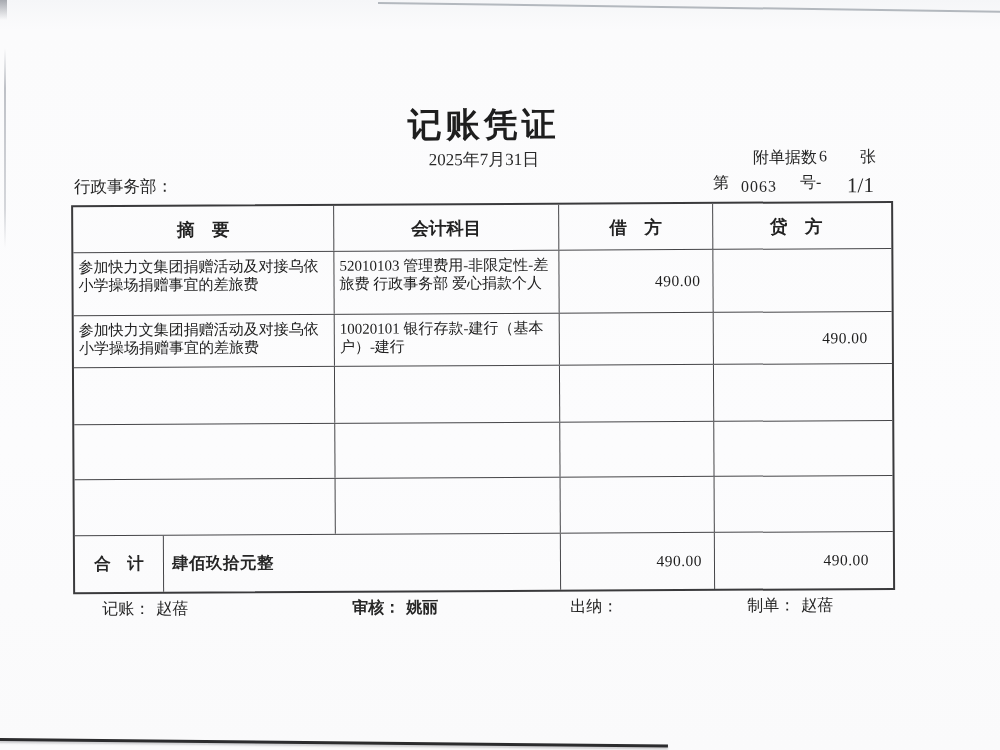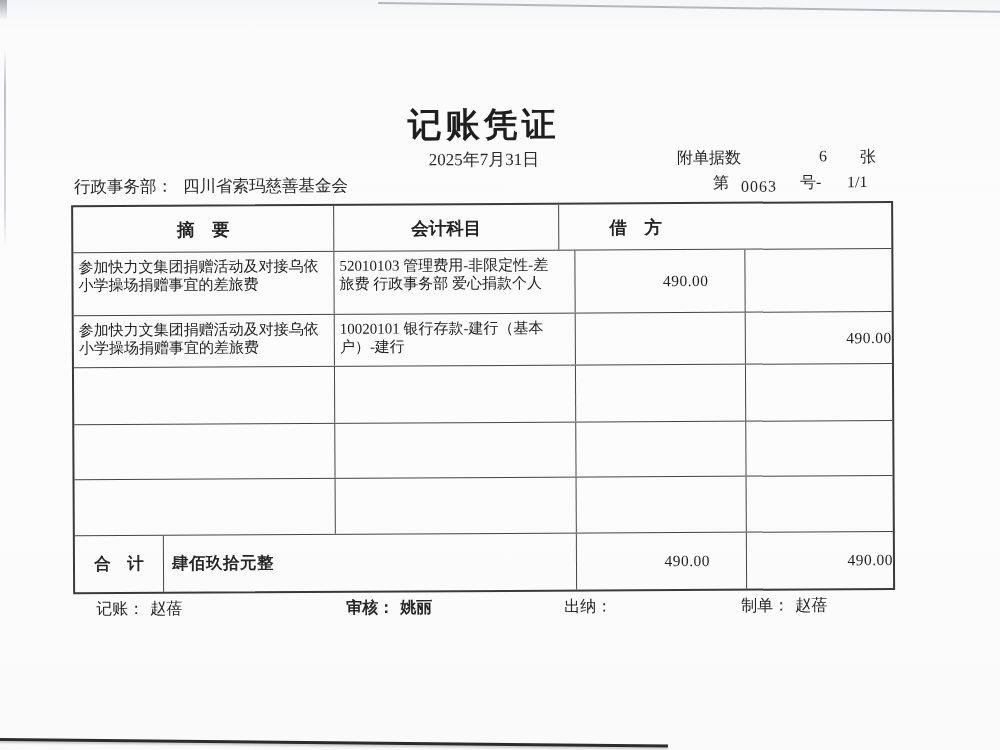--- a/index.html
+++ b/index.html
@@ -46,27 +46,27 @@
     position: absolute; left: 335px; top: 102px; width: 300px;
     text-align: center;
     font-size: 34px; font-weight: 700; letter-spacing: 4px;
     color: #1e1e1e;
   }
   .doc-date {
     position: absolute; left: 335px; top: 148px; width: 300px;
     text-align: center; font-size: 17px; color: #2a2a2a;
   }
 
-  .attach-label   { position: absolute; left: 678px; top: 149px; font-size: 16px; }
+  .attach-label   { position: absolute; left: 754px; top: 149px; font-size: 16px; }
   .attach-count   { position: absolute; left: 820px; top: 149px; font-size: 16px; }
   .attach-unit    { position: absolute; left: 861px; top: 149px; font-size: 16px; }
   .no-prefix      { position: absolute; left: 714px; top: 174px; font-size: 16px; }
   .no-number      { position: absolute; left: 742px; top: 179px; font-size: 16px; letter-spacing: 1px; }
   .no-suffix      { position: absolute; left: 801px; top: 174px; font-size: 16px; }
-  .no-page        { position: absolute; left: 848px; top: 175px; font-size: 16px; }
+  .no-page        { position: absolute; left: 848px; top: 175px; font-size: 21px; }
 
   .unit-row { position: absolute; left: 75px; top: 174px; font-size: 16.5px; display: flex; }
   .unit-row .unit-value { margin-left: 10px; }
 
   
   .vtable {
     position: absolute; left: 72px; top: 203px; width: 822px;
     border: 2px solid #3a3a3c;
     background: transparent;
   }
@@ -91,39 +91,38 @@
   .vrow.r5 { height: 56px; }
   .vrow.total { height: 57px; }
 
   .cell-text {
     font-size: 15px; line-height: 18px; color: #222;
     padding: 5px 5px 2px 5px;
     word-break: break-all;
   }
   .amount-cell {
     display: flex; align-items: center; justify-content: flex-end;
-    font-size: 15.5px; color: #1f1f1f; padding-right: 20px;
+    font-size: 15.5px; color: #1f1f1f; padding-right: 12px;
     letter-spacing: 0.5px;
-    margin-left: 16px;
   }
 
   .t-label {
     width: 88px;
     display: flex; align-items: center; justify-content: center;
     font-size: 16.5px; font-weight: 600; border-left: none;
   }
   .t-words {
     width: 397px;
     display: flex; align-items: center;
     font-size: 16.5px; font-weight: 600; padding-left: 8px;
     letter-spacing: 0.5px;
   }
 
   .sig-row { position: absolute; top: 597px; left: 0; width: 1000px; height: 24px; font-size: 16px; }
-  .sig { position: absolute; display: flex; }
+  .sig { position: absolute; display: flex; margin-left: 6px; }
   .sig .sig-value { margin-left: 6px; }
   .sig-bookkeeper { left: 95px; }
   .sig-reviewer   { left: 345px; font-weight: bold; }
   .sig-cashier    { left: 563px; gap: 48px; }
   .sig-preparer   { left: 740px; text-align: right; }
 </style>
 </head>
 <body>
 
 <div class="paper">
@@ -142,29 +141,29 @@
     <span class="attach-count">6</span>
     <span class="attach-unit">张</span>
 
     <span class="no-prefix">第</span>
     <span class="no-number">0063</span>
     <span class="no-suffix">号-</span>
     <span class="no-page">1/1</span>
 
     <div class="unit-row">
       <span class="unit-label">行政事务部：</span>
-      <span class="unit-value">四川省索玛慈善基金会</span>
     </div>
 
     <div class="vtable">
 
       <div class="vrow header">
         <div class="vcell c-summary">摘　要</div>
         <div class="vcell c-account">会计科目</div>
         <div class="vcell c-debit">借　方</div>
+        <div class="vcell c-credit">贷　方</div>
       </div>
 
       <div class="vrow r1">
         <div class="vcell c-summary">
             <div class="cell-text">参加快力文集团捐赠活动及对接乌依小学操场捐赠事宜的差旅费</div>
           </div>
         <div class="vcell c-account">
             <div class="cell-text">52010103 管理费用-非限定性-差旅费 行政事务部 爱心捐款个人</div>
           </div>
         <div class="vcell c-debit amount-cell">490.00</div>

